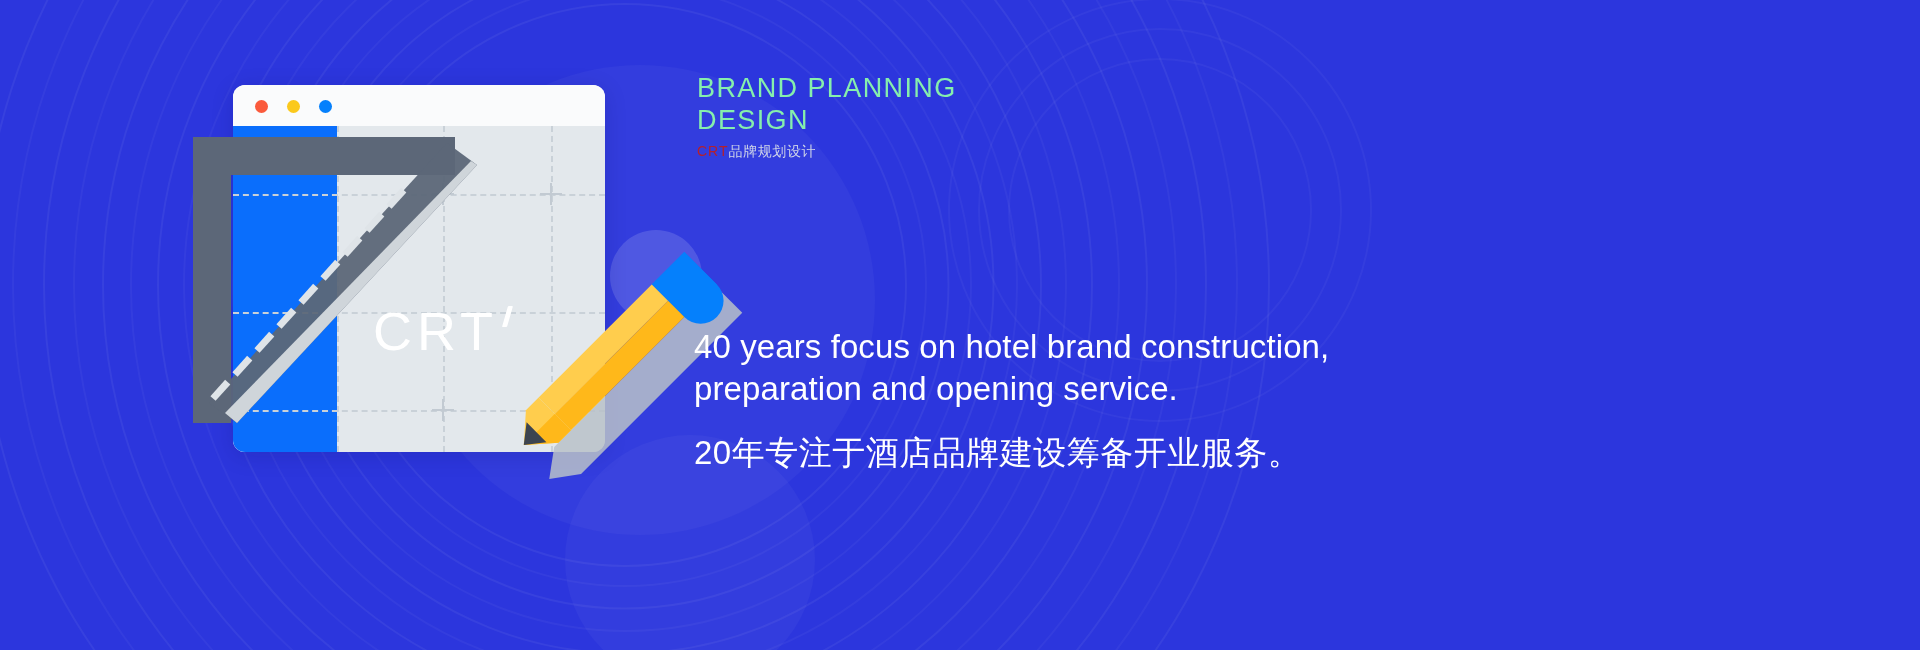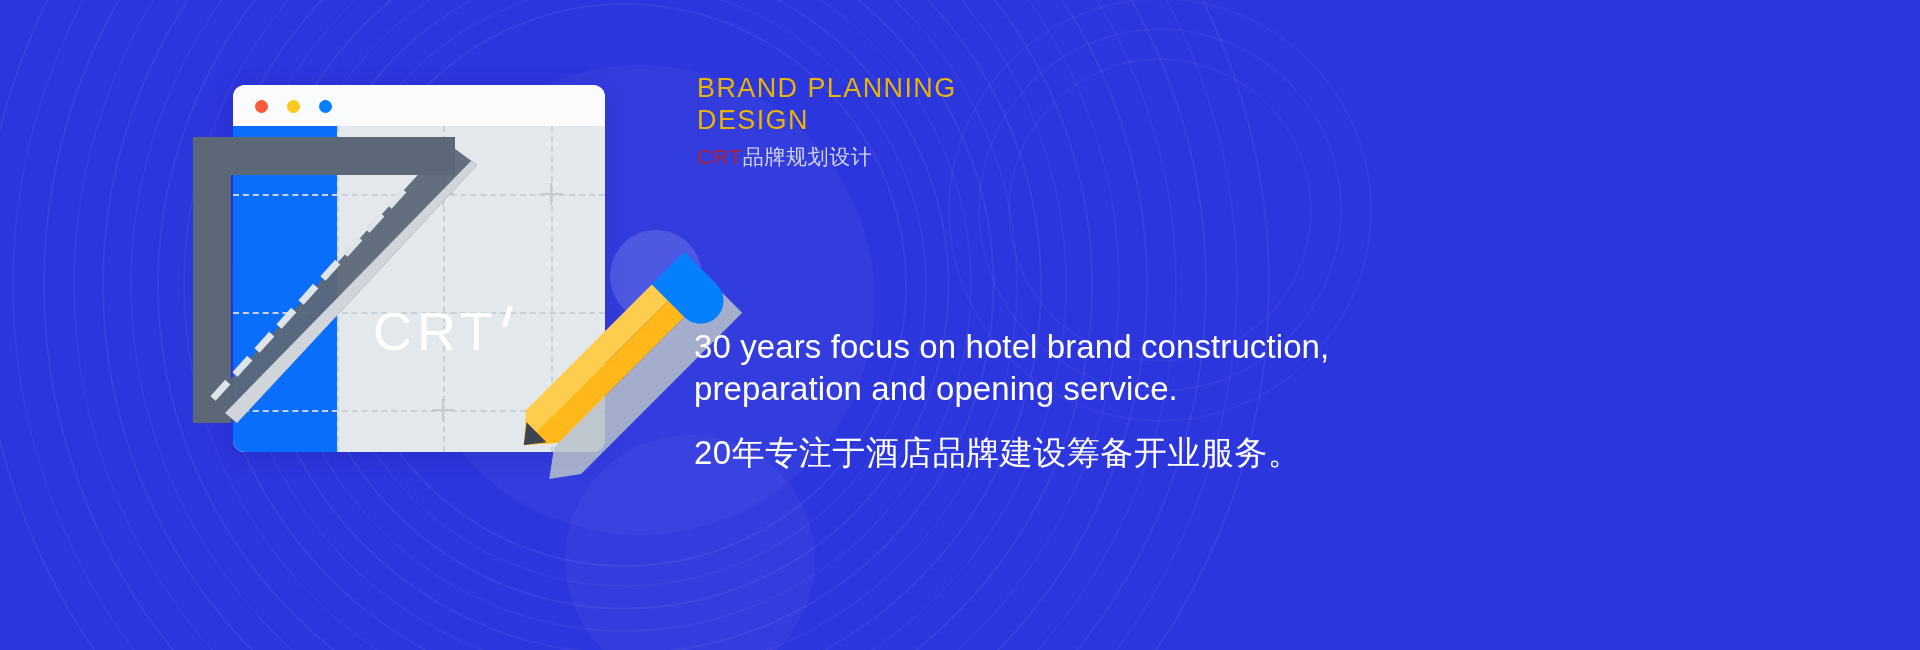--- a/index.html
+++ b/index.html
@@ -191,30 +191,30 @@
   }
 
   
   .headline-block {
     position: absolute;
     left: 697px;
     top: 72px;
     width: 560px;
   }
   .headline {
-    color: #eab308;
+    color: #86efac;
     font-size: 27px;
     font-weight: 300;
     letter-spacing: 1.4px;
     line-height: 1.19;
     white-space: pre-line;
   }
   .sub-cn {
     margin-top: 7px;
-    font-size: 21px;
+    font-size: 14px;
     letter-spacing: 0.6px;
     color: #cfd4e8;
     font-weight: 400;
   }
   .sub-cn .brand {
     color: #b5202c;
     letter-spacing: 1px;
   }
 
   .tagline-block {
@@ -344,18 +344,18 @@
     </svg>
   </div>
 
   <div class="headline-block">
     <div class="headline">BRAND PLANNING
 DESIGN</div>
     <div class="sub-cn"><span class="brand">CRT</span><span>品牌规划设计</span></div>
   </div>
 
   <div class="tagline-block">
-    <div class="tagline-en">30 years focus on hotel brand construction,
+    <div class="tagline-en">40 years focus on hotel brand construction,
 preparation and opening service.</div>
     <div class="tagline-cn">20年专注于酒店品牌建设筹备开业服务。</div>
   </div>
 
 </div>
 
 </body></html>

